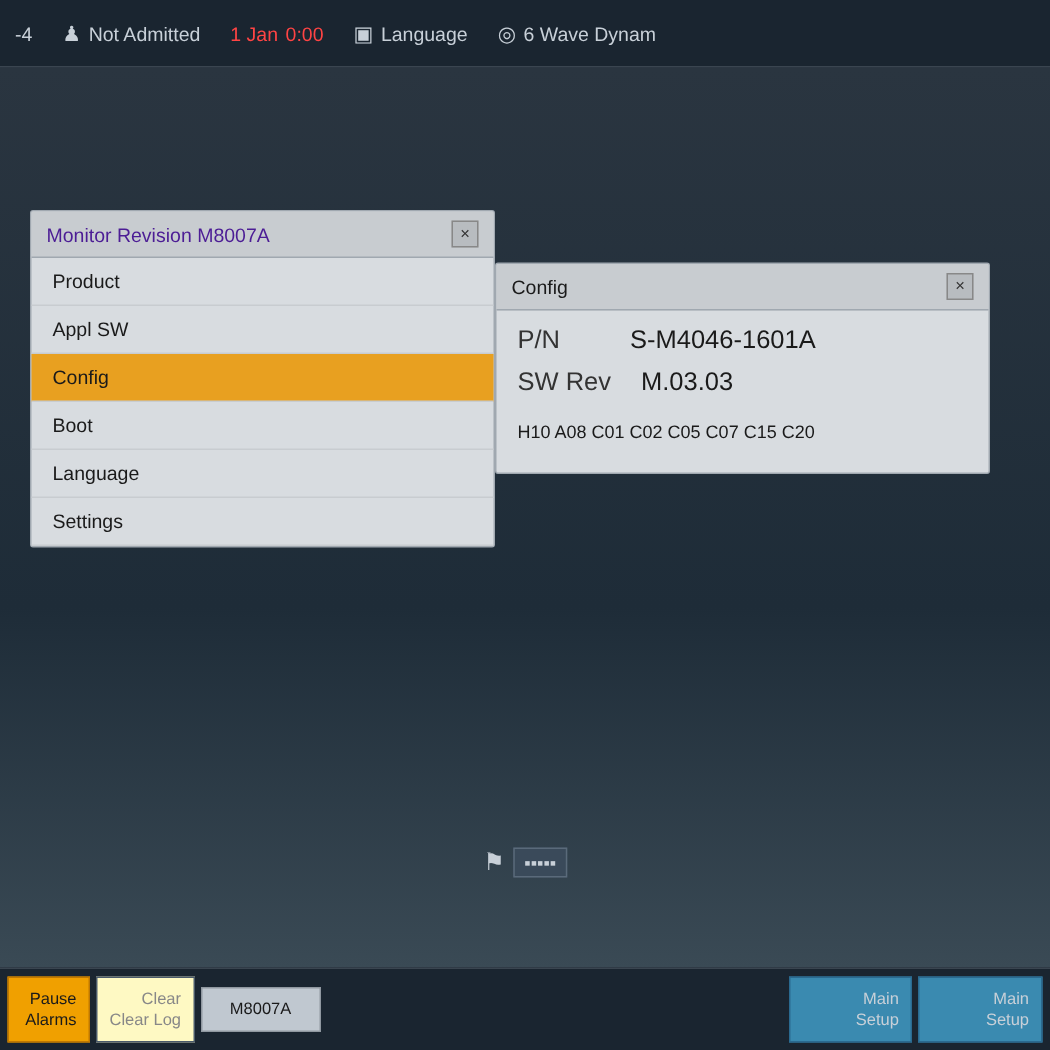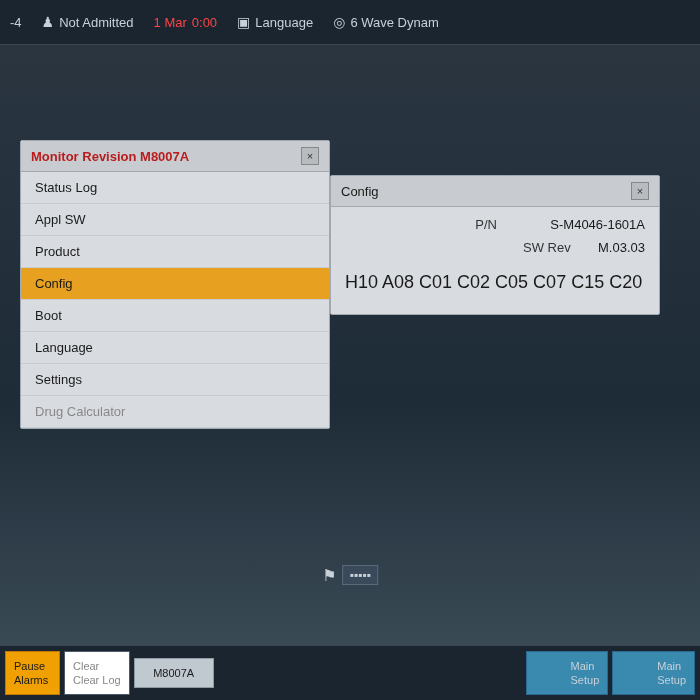--- a/index.html
+++ b/index.html
@@ -58,22 +58,22 @@
     .dialog-monitor .dialog-title-bar {
       background: #c8ccd0;
       padding: 6px 10px;
       display: flex;
       justify-content: space-between;
       align-items: center;
       border-bottom: 1px solid #a0a8b0;
     }
     .dialog-monitor .dialog-title-bar span {
       font-size: 13px;
-      color: #b91c1c;
-      font-weight: bold;
+      color: #4c1d95;
+      font-weight: normal;
       text-align: right;
     }
     .close-btn {
       width: 18px;
       height: 18px;
       background: #b8bcC0;
       border: 1px solid #888;
       display: flex;
       align-items: center;
       justify-content: center;
@@ -119,34 +119,33 @@
       font-size: 13px;
       color: #1a1a1a;
     }
     .config-content {
       padding: 10px 14px;
     }
     .config-row {
       display: flex;
       gap: 20px;
       margin-bottom: 8px;
-      font-size: 13px;
+      font-size: 17px;
       color: #1a1a1a;
       align-items: baseline;
-      justify-content: flex-end;
     }
     .config-label {
       min-width: 55px;
       color: #333;
     }
     .config-value {
       color: #1a1a1a;
     }
     .config-codes {
-      font-size: 18px;
+      font-size: 12px;
       color: #1a1a1a;
       padding: 6px 0 8px 0;
       line-height: 1.5;
     }
 
     
     .bottom-bar {
       position: absolute;
       bottom: 0;
       width: 100%;
@@ -159,21 +158,21 @@
       border-top: 1px solid #3a4550;
     }
     .bottom-btn {
       height: 44px;
       background: #2a3a4a;
       border: 1px solid #4a5a6a;
       color: #c8d0d8;
       font-size: 11px;
       display: flex;
       flex-direction: column;
-      align-items: flex-start;
+      align-items: flex-end;
       justify-content: center;
       cursor: pointer;
       padding: 0 8px;
       min-width: 55px;
       text-align: center;
       line-height: 1.3;
     }
     .bottom-btn.alarm {
       background: #f0a000;
       color: #1a1a1a;
@@ -227,63 +226,57 @@
 
 <div class="top-bar">
   <div class="top-bar-item">
     <span>-4</span>
   </div>
   <div class="top-bar-item">
     <span class="icon">♟</span>
     <span>Not Admitted</span>
   </div>
   <div class="top-bar-item alert">
-    <span>1 Mar</span>
+    <span>1 Jan</span>
     <span>0:00</span>
   </div>
   <div class="top-bar-item">
     <span class="icon">▣</span>
     <span>Language</span>
   </div>
   <div class="top-bar-item">
     <span class="icon">◎</span>
     <span>6 Wave Dynam</span>
   </div>
 </div>
 
 <div class="main-content">
 
   <div class="dialog-monitor">
     <div class="dialog-title-bar">
       <span>Monitor  Revision  M8007A</span>
       <div class="close-btn">×</div>
     </div>
     <div class="menu-item">
-      <span>Status Log</span>
+      <span>Product</span>
     </div>
     <div class="menu-item">
       <span>Appl SW</span>
-    </div>
-    <div class="menu-item">
-      <span>Product</span>
     </div>
     <div class="menu-item selected">
       <span>Config</span>
     </div>
     <div class="menu-item">
       <span>Boot</span>
     </div>
     <div class="menu-item">
       <span>Language</span>
     </div>
     <div class="menu-item">
       <span>Settings</span>
-    </div>
-    <div class="menu-item disabled">
-      <span>Drug  Calculator</span>
     </div>
   </div>
 
   <div class="dialog-config">
     <div class="dialog-title-bar">
       <span>Config</span>
       <div class="close-btn">×</div>
     </div>
     <div class="config-content">
       <div class="config-row">
@@ -303,21 +296,21 @@
     <span class="battery-icon">▪▪▪▪▪</span>
   </div>
 
 </div>
 
 <div class="bottom-bar">
   <div class="bottom-btn alarm">
     <span>Pause</span>
     <span>Alarms</span>
   </div>
-  <div class="bottom-btn" style="background:#ffffff; color:#888; min-width:60px;">
+  <div class="bottom-btn" style="background:#fef9c3; color:#888; min-width:60px;">
     <span>Clear</span>
     <span>Clear Log</span>
   </div>
   <div class="bottom-btn-center">M8007A</div>
   <div class="bottom-spacer"></div>
   <div class="bottom-btn active">
     <span>Main</span>
     <span>Setup</span>
   </div>
   <div class="bottom-btn active">

